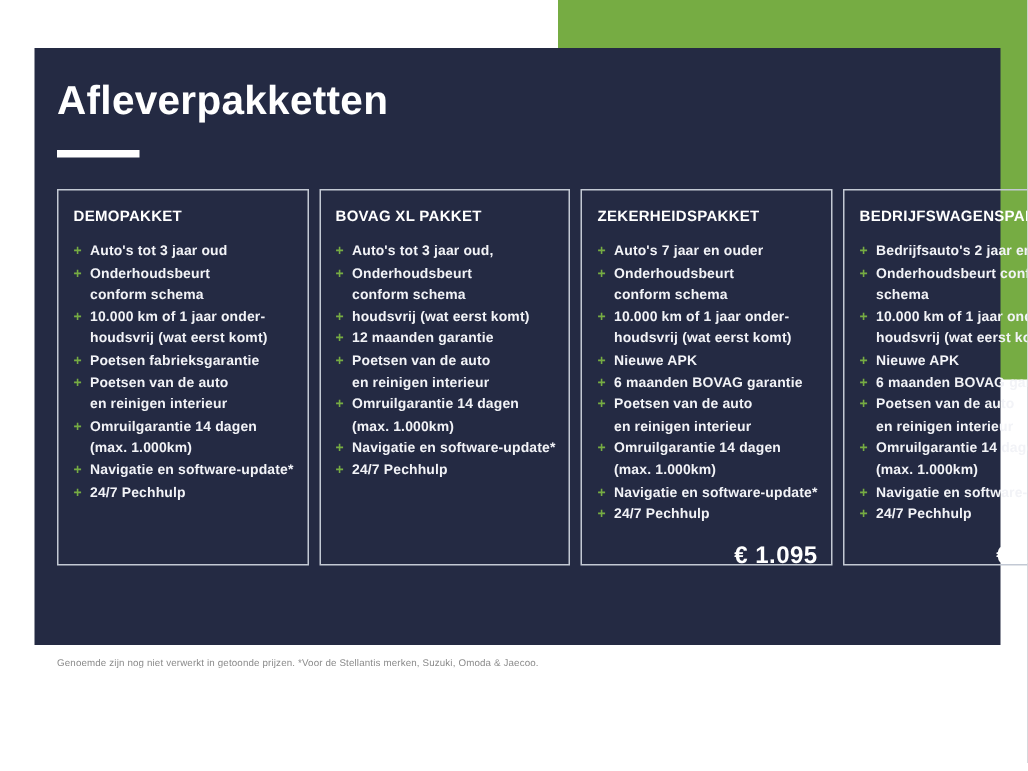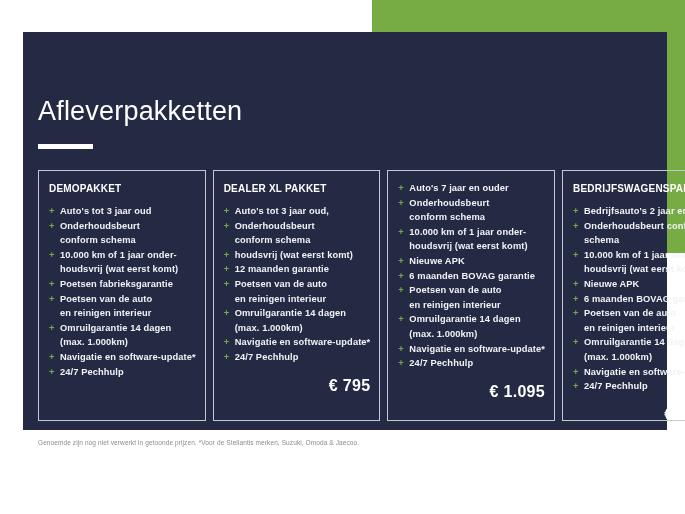--- a/index.html
+++ b/index.html
@@ -1,19 +1,19 @@
 <!DOCTYPE html>
 <html><head>
 <meta charset="utf-8">
 <style>
   html,body{margin:0;padding:0;background:#ffffff;font-family:"Liberation Sans",sans-serif;}
   .stage{position:relative;width:685px;height:514px;background:#ffffff;overflow:hidden;}
   .green-block{position:absolute;left:372px;top:0;width:313px;height:253px;background:#76AC43;}
   .panel{position:absolute;left:23px;top:32px;width:644px;height:398px;background:#242A43;box-sizing:border-box;padding:0 15px;}
-  .title{color:#ffffff;font-size:27px;font-weight:normal;letter-spacing:0.2px;margin:0;padding-top:64px;}
+  .title{color:#ffffff;font-size:27px;font-weight:bold;letter-spacing:0.2px;margin:0;padding-top:20px;}
   .underline{width:55px;height:5px;background:#ffffff;margin-top:17px;}
   .cards{display:flex;gap:7px;margin-top:21px;}
   .card{flex:1;border:1px solid #c3c9d4;height:251px;box-sizing:border-box;padding:10px 9px 9px 10px;display:flex;flex-direction:column;color:#ffffff;background:transparent;}
   .card-title{font-size:10px;font-weight:bold;letter-spacing:0.2px;margin:2px 0 10px 0;white-space:nowrap;}
   .items{display:block;}
   .item{position:relative;padding-left:11px;font-size:9.3px;font-weight:bold;line-height:14.6px;color:#f2f3f7;letter-spacing:0.1px;}
   .bullet{position:absolute;left:0;top:0;color:#76AC43;font-weight:bold;}
   .line{white-space:nowrap;}
   .price{margin-top:12px;text-align:right;font-size:16px;font-weight:bold;color:#ffffff;letter-spacing:0.3px;}
   .footnote{position:absolute;left:38px;top:439px;font-size:6.5px;color:#8b8b8b;letter-spacing:0.1px;}
@@ -78,21 +78,21 @@
             </div>
             <div class="item">
               <span class="bullet">+</span>
               <div>
                 <div class="line">24/7 Pechhulp</div>
               </div>
             </div>
           </div>
         </div>
         <div class="card">
-          <div class="card-title">DEALER XL PAKKET</div>
+          <div class="card-title">BOVAG XL PAKKET</div>
           <div class="items">
             <div class="item">
               <span class="bullet">+</span>
               <div>
                 <div class="line">Auto's tot 3 jaar oud,</div>
               </div>
             </div>
             <div class="item">
               <span class="bullet">+</span>
               <div>
@@ -132,23 +132,23 @@
                 <div class="line">Navigatie en software-update*</div>
               </div>
             </div>
             <div class="item">
               <span class="bullet">+</span>
               <div>
                 <div class="line">24/7 Pechhulp</div>
               </div>
             </div>
           </div>
-          <div class="price">€ 795</div>
-        </div>
-        <div class="card">
+        </div>
+        <div class="card">
+          <div class="card-title">ZEKERHEIDSPAKKET</div>
           <div class="items">
             <div class="item">
               <span class="bullet">+</span>
               <div>
                 <div class="line">Auto's 7 jaar en ouder</div>
               </div>
             </div>
             <div class="item">
               <span class="bullet">+</span>
               <div>

